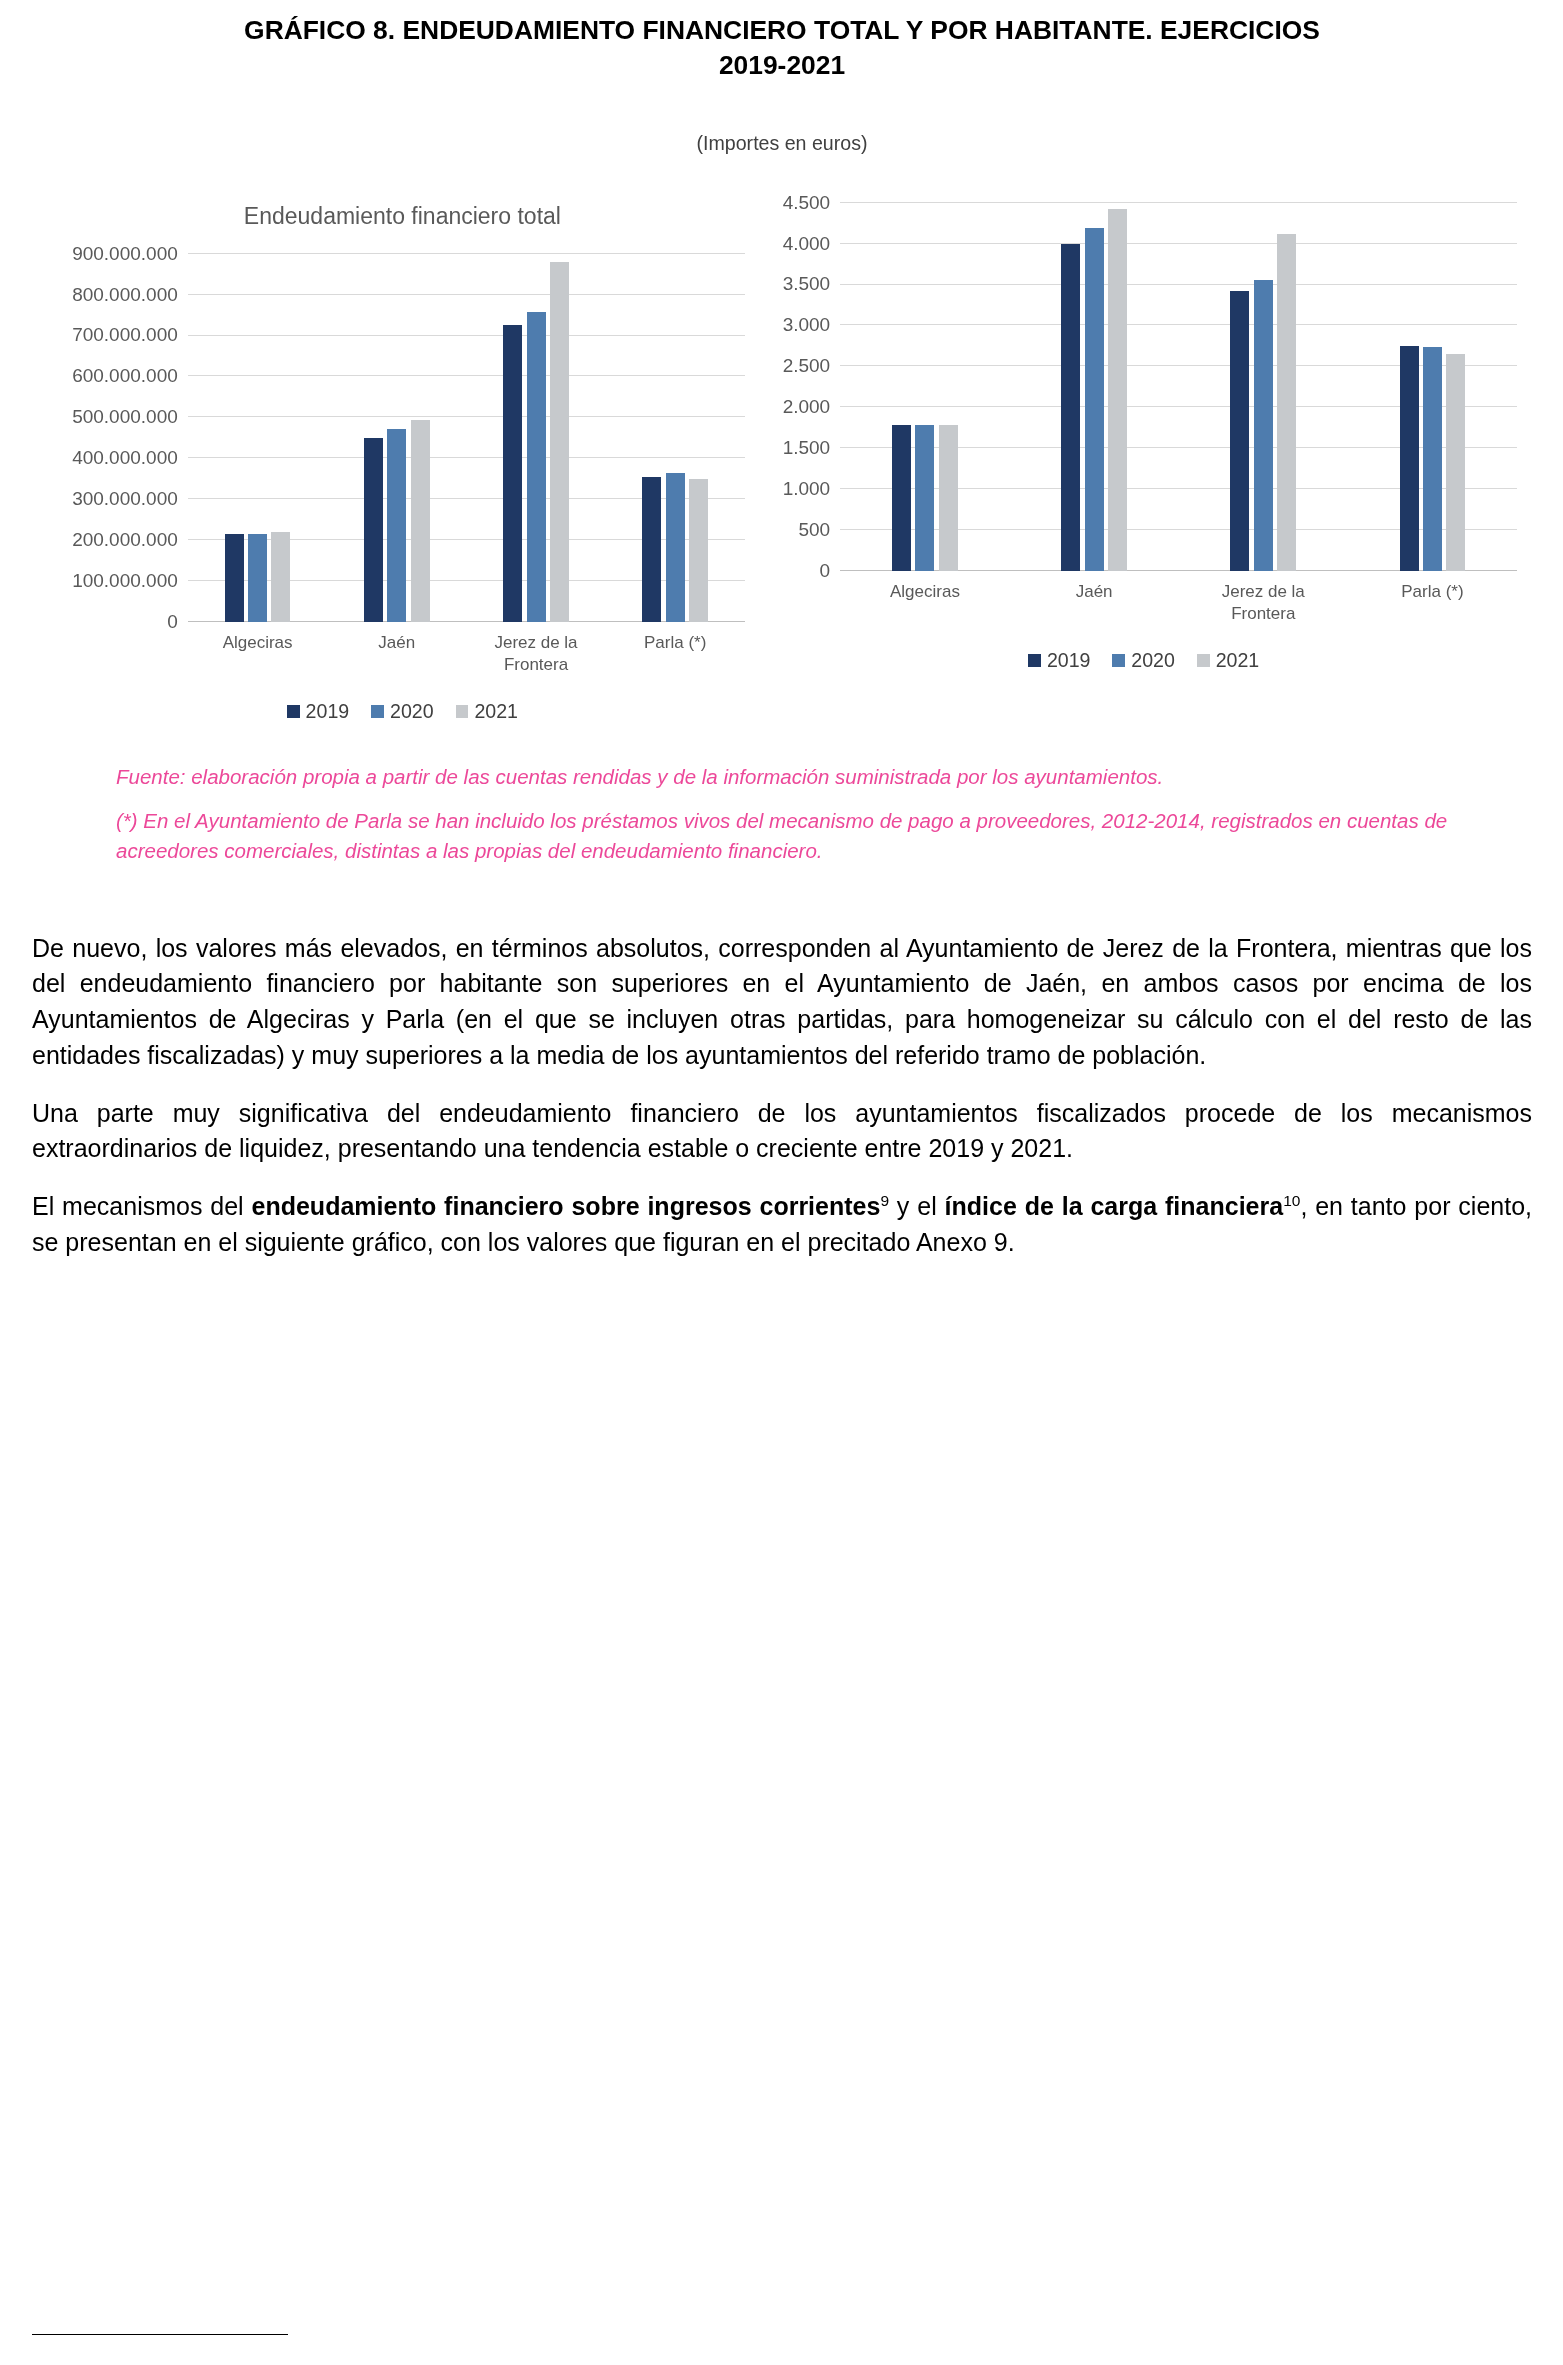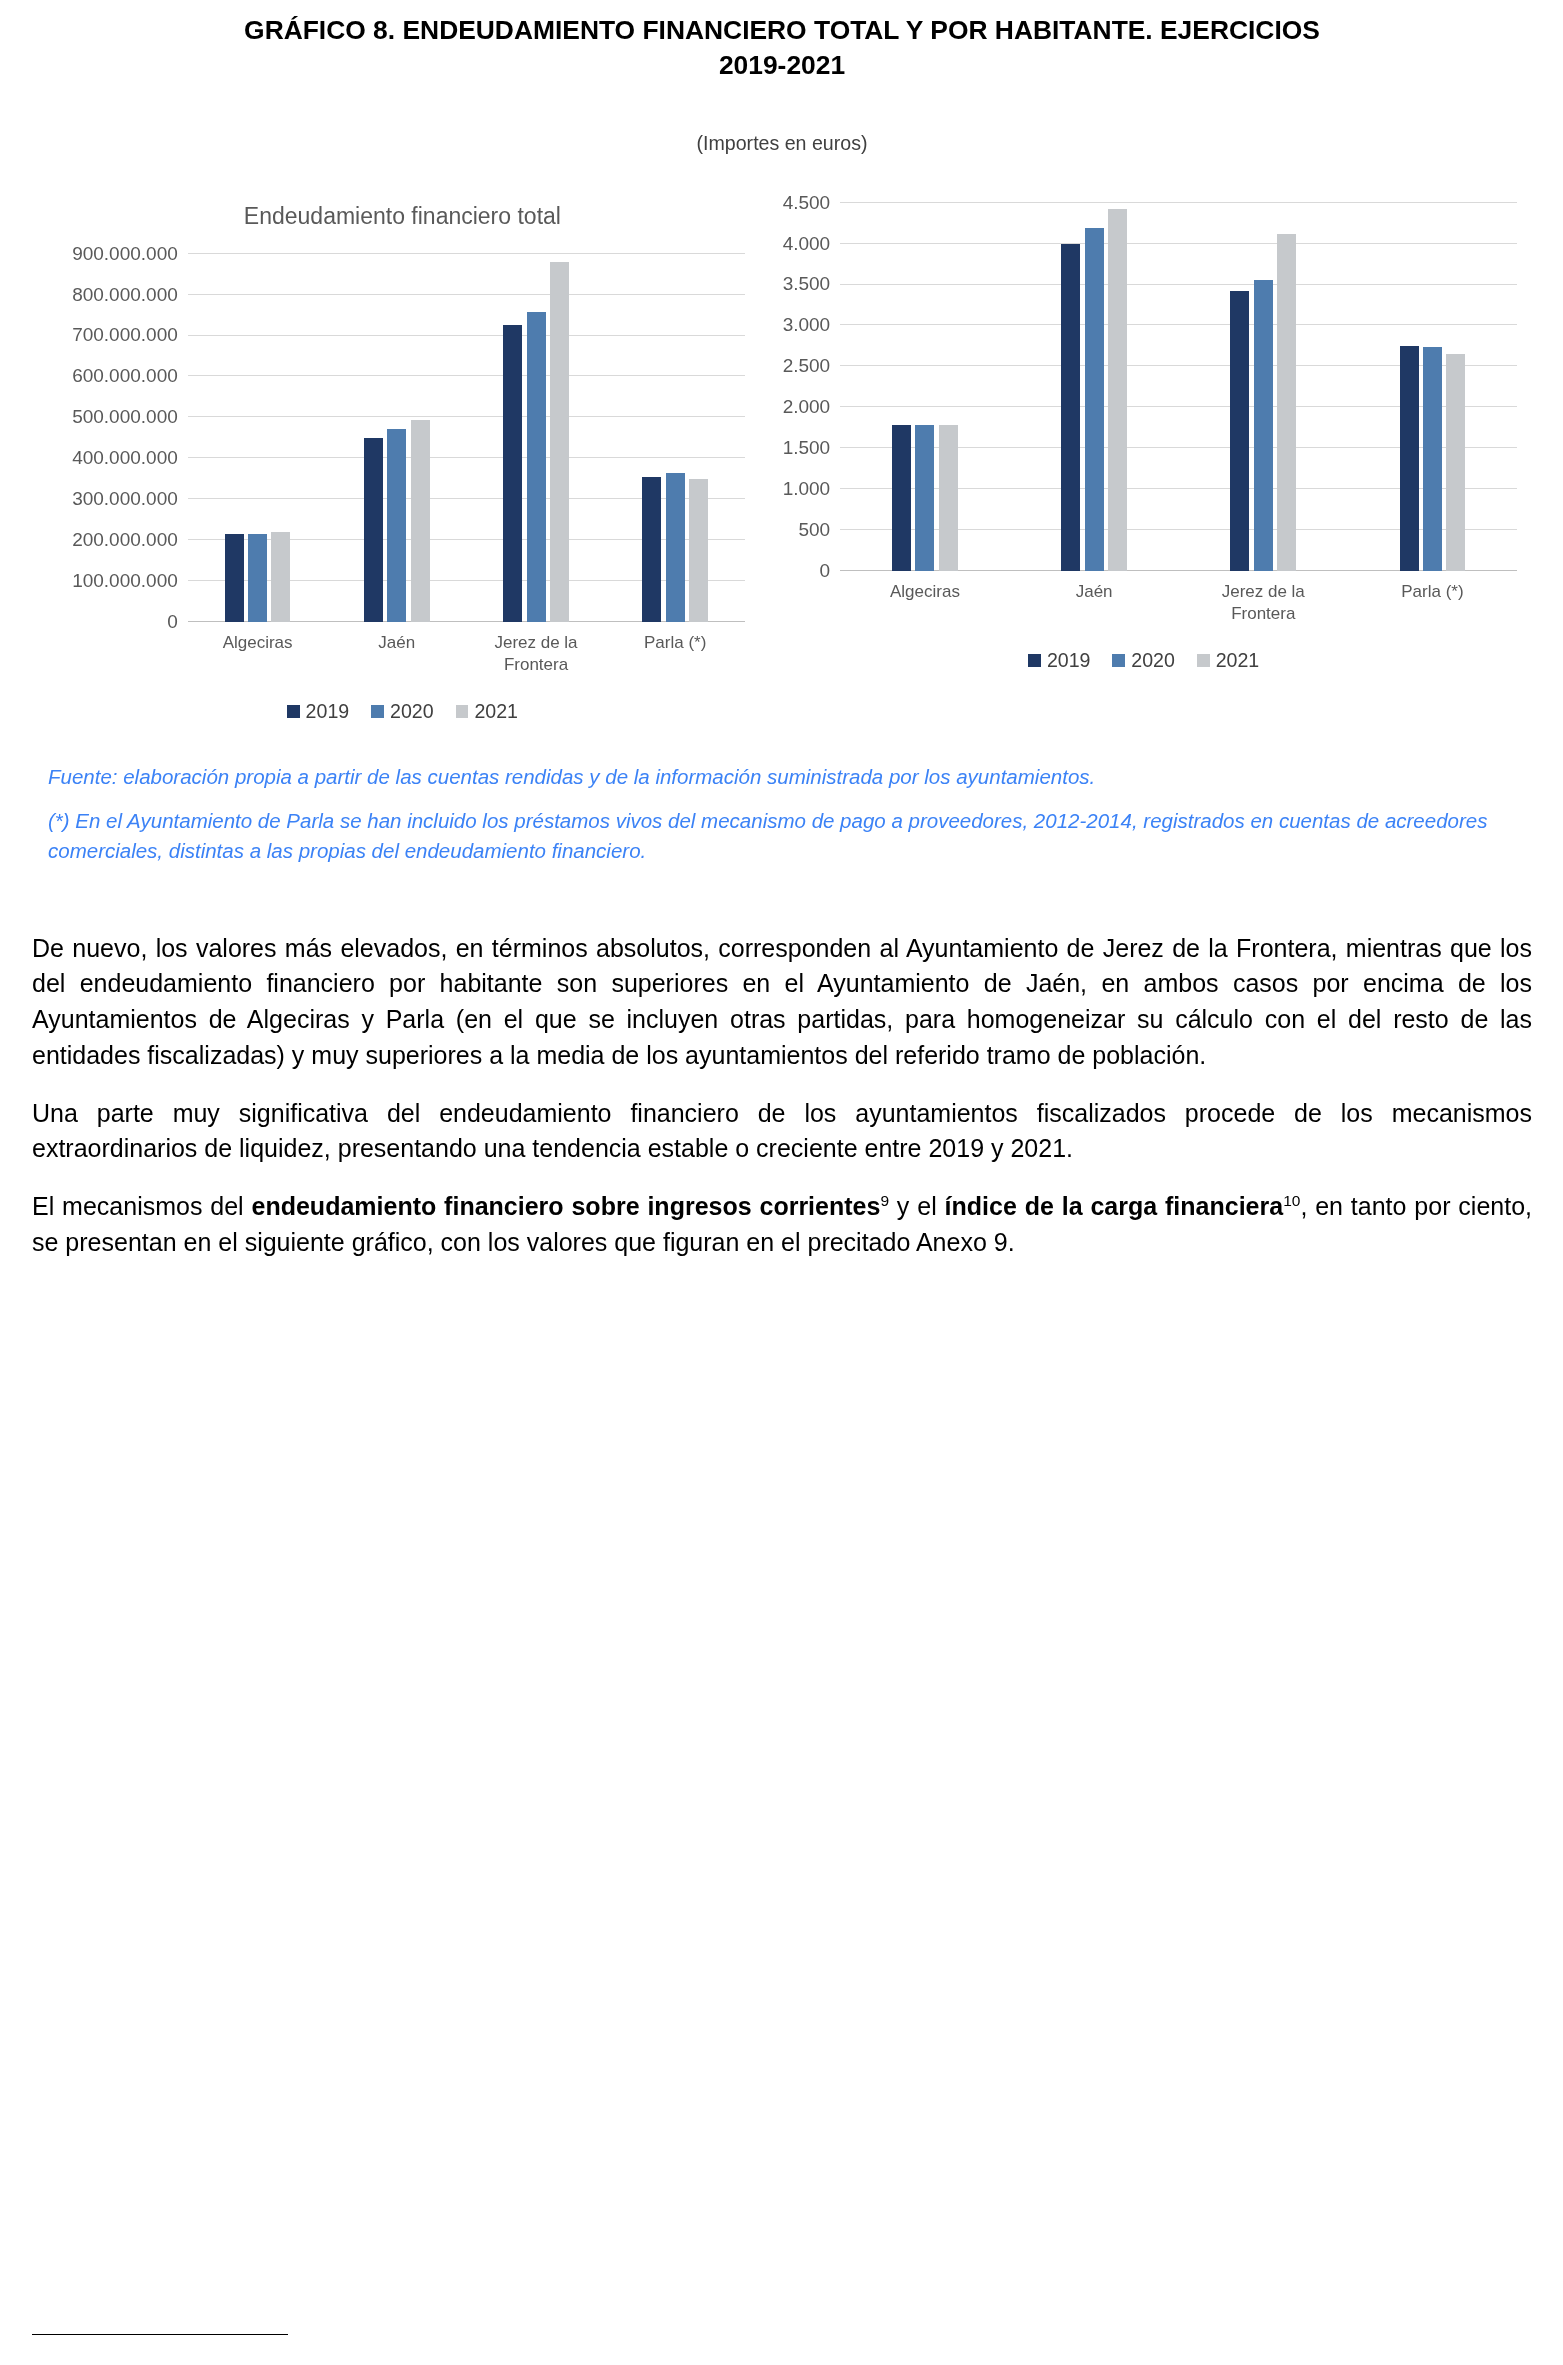--- a/index.html
+++ b/index.html
@@ -28,21 +28,21 @@
   .bar-group { flex:1; display:flex; justify-content:center; align-items:flex-end; gap:4.3px; }
   .bar { width:19px; }
   .x-axis { display:flex; margin-top:10.2px; }
   .chart-total .x-axis { margin-left:128px; }
   .chart-percap .x-axis { margin-left:70px; }
   .xtick { flex:1; text-align:center; font-size:17px; color:#595959; white-space:pre-line; line-height:1.3; }
   .legend { display:flex; justify-content:center; gap:22px; margin-top:24px; font-size:19.6px; color:#404040; }
   .legend-item { display:flex; align-items:center; gap:6px; }
   .swatch { width:12.8px; height:12.8px; display:inline-block; }
 
-  .notes { margin-top:39px; padding:0 51px 0 48px; font-style:italic; font-size:20.5px; line-height:1.42; color:#3b82f6; }
+  .notes { margin-top:39px; padding:0 51px 0 116px; font-style:italic; font-size:20.5px; line-height:1.42; color:#ec4899; }
   .note { margin-bottom:15.3px; }
 
   .body-text { margin-top:66px; padding:0 32px; font-size:25px; line-height:1.43; text-align:justify; color:#000; }
   .body-text p { margin-bottom:22px; }
   sup { font-size:0.62em; vertical-align:super; line-height:0; }
 
   .footnote-block { position:absolute; left:32px; right:32px; bottom:17px; font-size:21px; line-height:1.36; color:#000; }
   .footnote-rule { width:256px; height:1.7px; background:#000; margin-bottom:13.6px; }
   .footnote { margin-bottom:15.3px; text-align:left; }
 </style>

